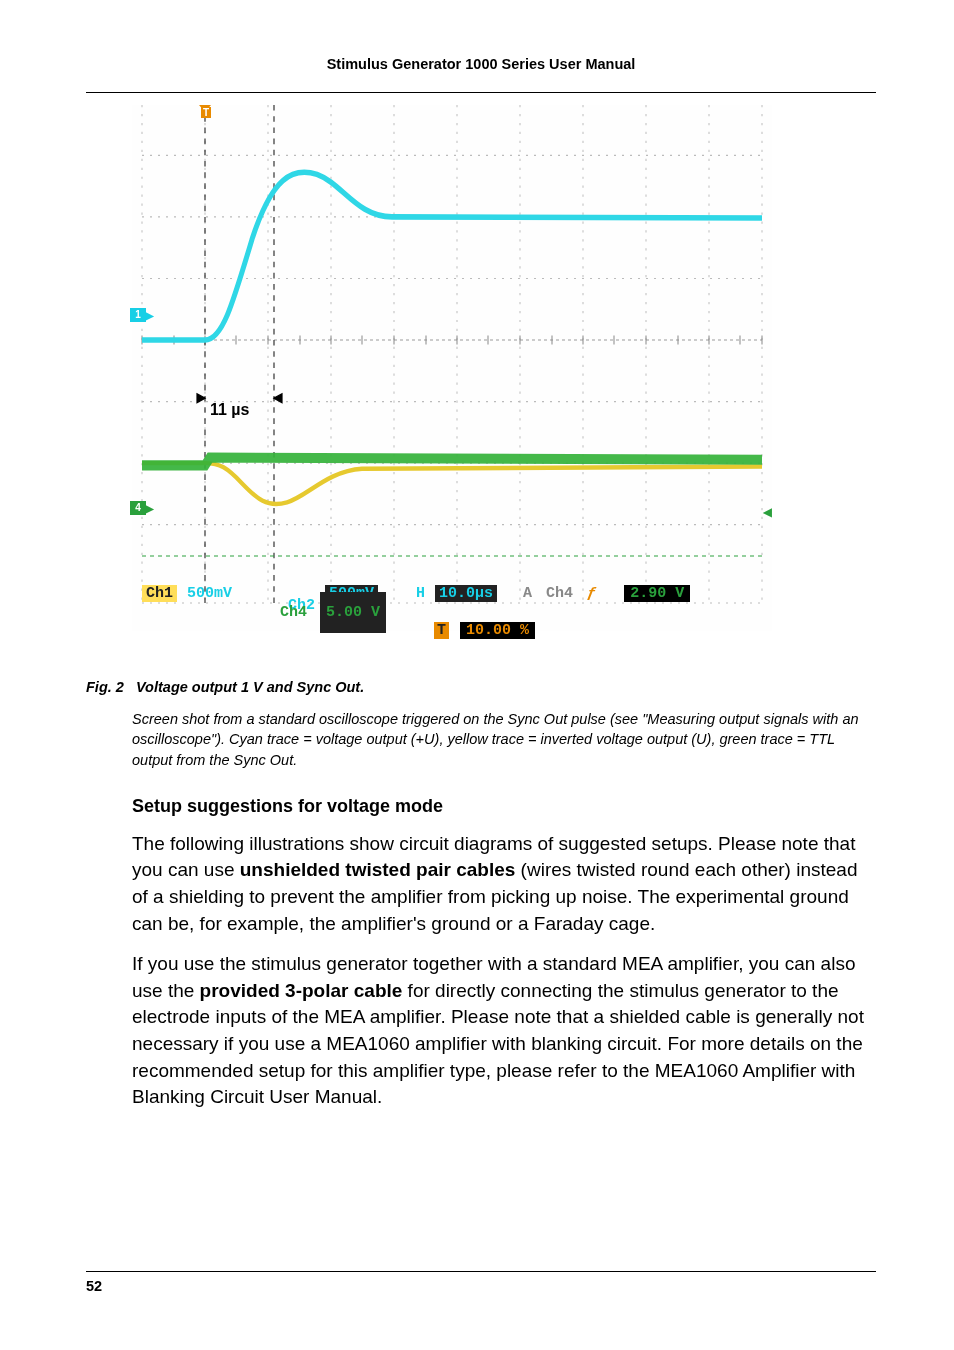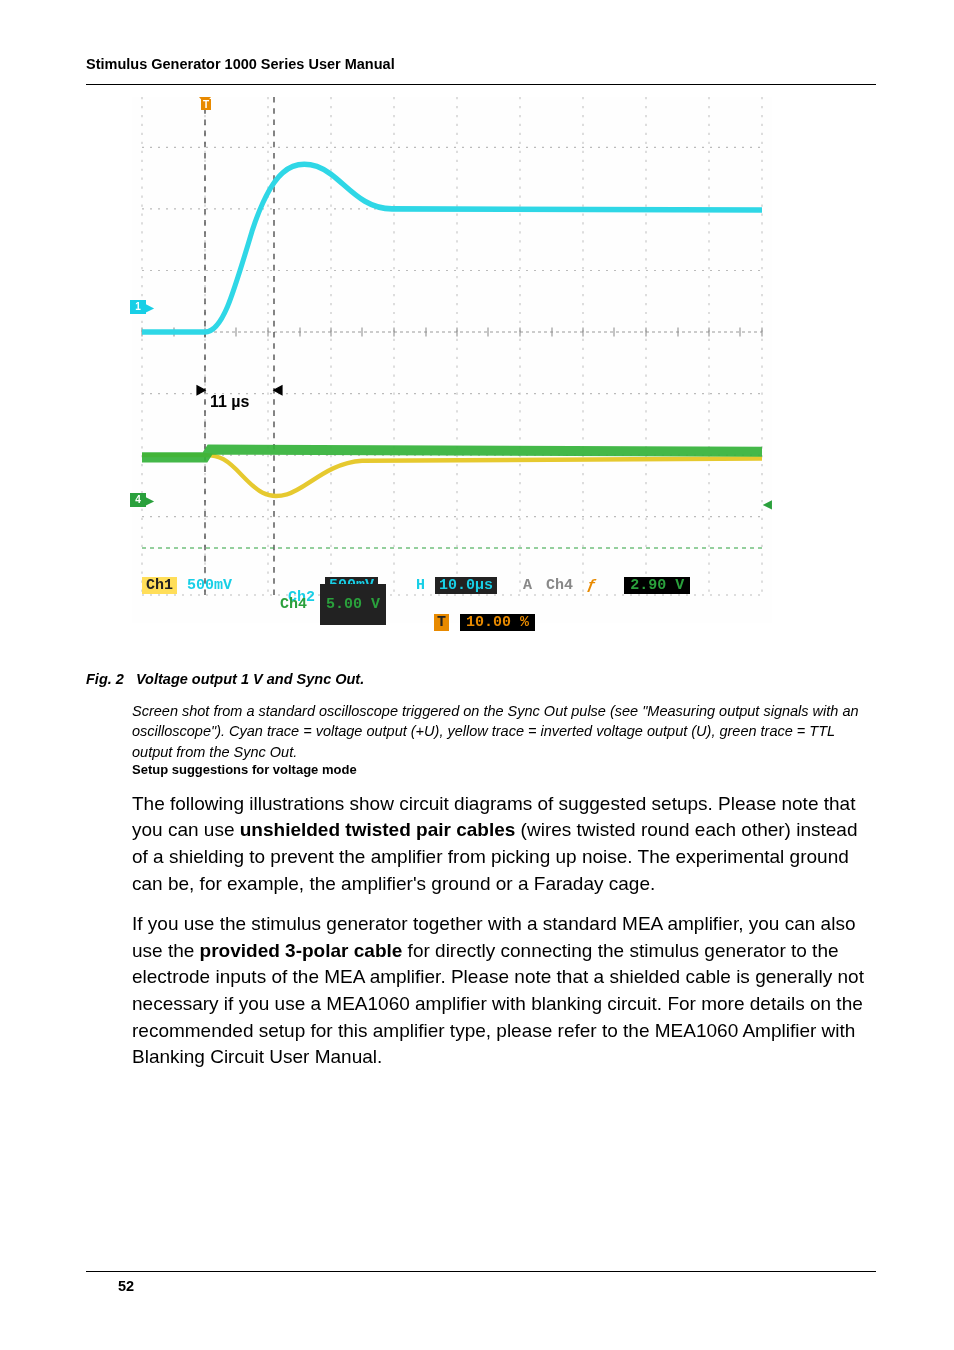--- a/index.html
+++ b/index.html
@@ -10,21 +10,22 @@
     height: 1350px;
     position: relative;
   }
   .page {
     padding: 56px 78px 0 86px;
   }
   .header-title {
     font-weight: 700;
     font-size: 14.5px;
     color: #000;
-    margin-bottom: 12px;
+    margin-bottom: 20px;
+    text-align: center;
   }
   .header-rule {
     border: none;
     border-top: 1px solid #000;
     margin-bottom: 12px;
   }
   .scope-wrap {
     margin-left: 46px;
     width: 640px;
     position: relative;
@@ -100,43 +101,44 @@
     font-size: 14.5px;
   }
   .fig-desc {
     margin-top: 14px;
     margin-left: 46px;
     font-style: italic;
     font-size: 14.5px;
     line-height: 1.4;
   }
   .section-h {
+    margin-top: 26px;
     margin-left: 46px;
     font-weight: 700;
-    font-size: 13px;
+    font-size: 18px;
   }
   .body-p {
     margin-top: 14px;
     margin-left: 46px;
     font-size: 19px;
     line-height: 1.4;
   }
   .body-p b { font-weight:700; }
 
   .footer {
     position: absolute;
     left: 86px; right: 78px;
     bottom: 56px;
   }
   .footer-rule {
     border:none; border-top:1px solid #000;
     margin-bottom:6px;
   }
   .page-num {
-    font-weight:700; font-size:14.5px;margin-left:32px;
+    font-weight:700; font-size:14.5px;
   }
 </style>
 </head>
 <body>
 
 <div class="page">
   <div class="header-title">Stimulus Generator 1000 Series User Manual</div>
   <hr class="header-rule">
 
   <div class="scope-wrap">

